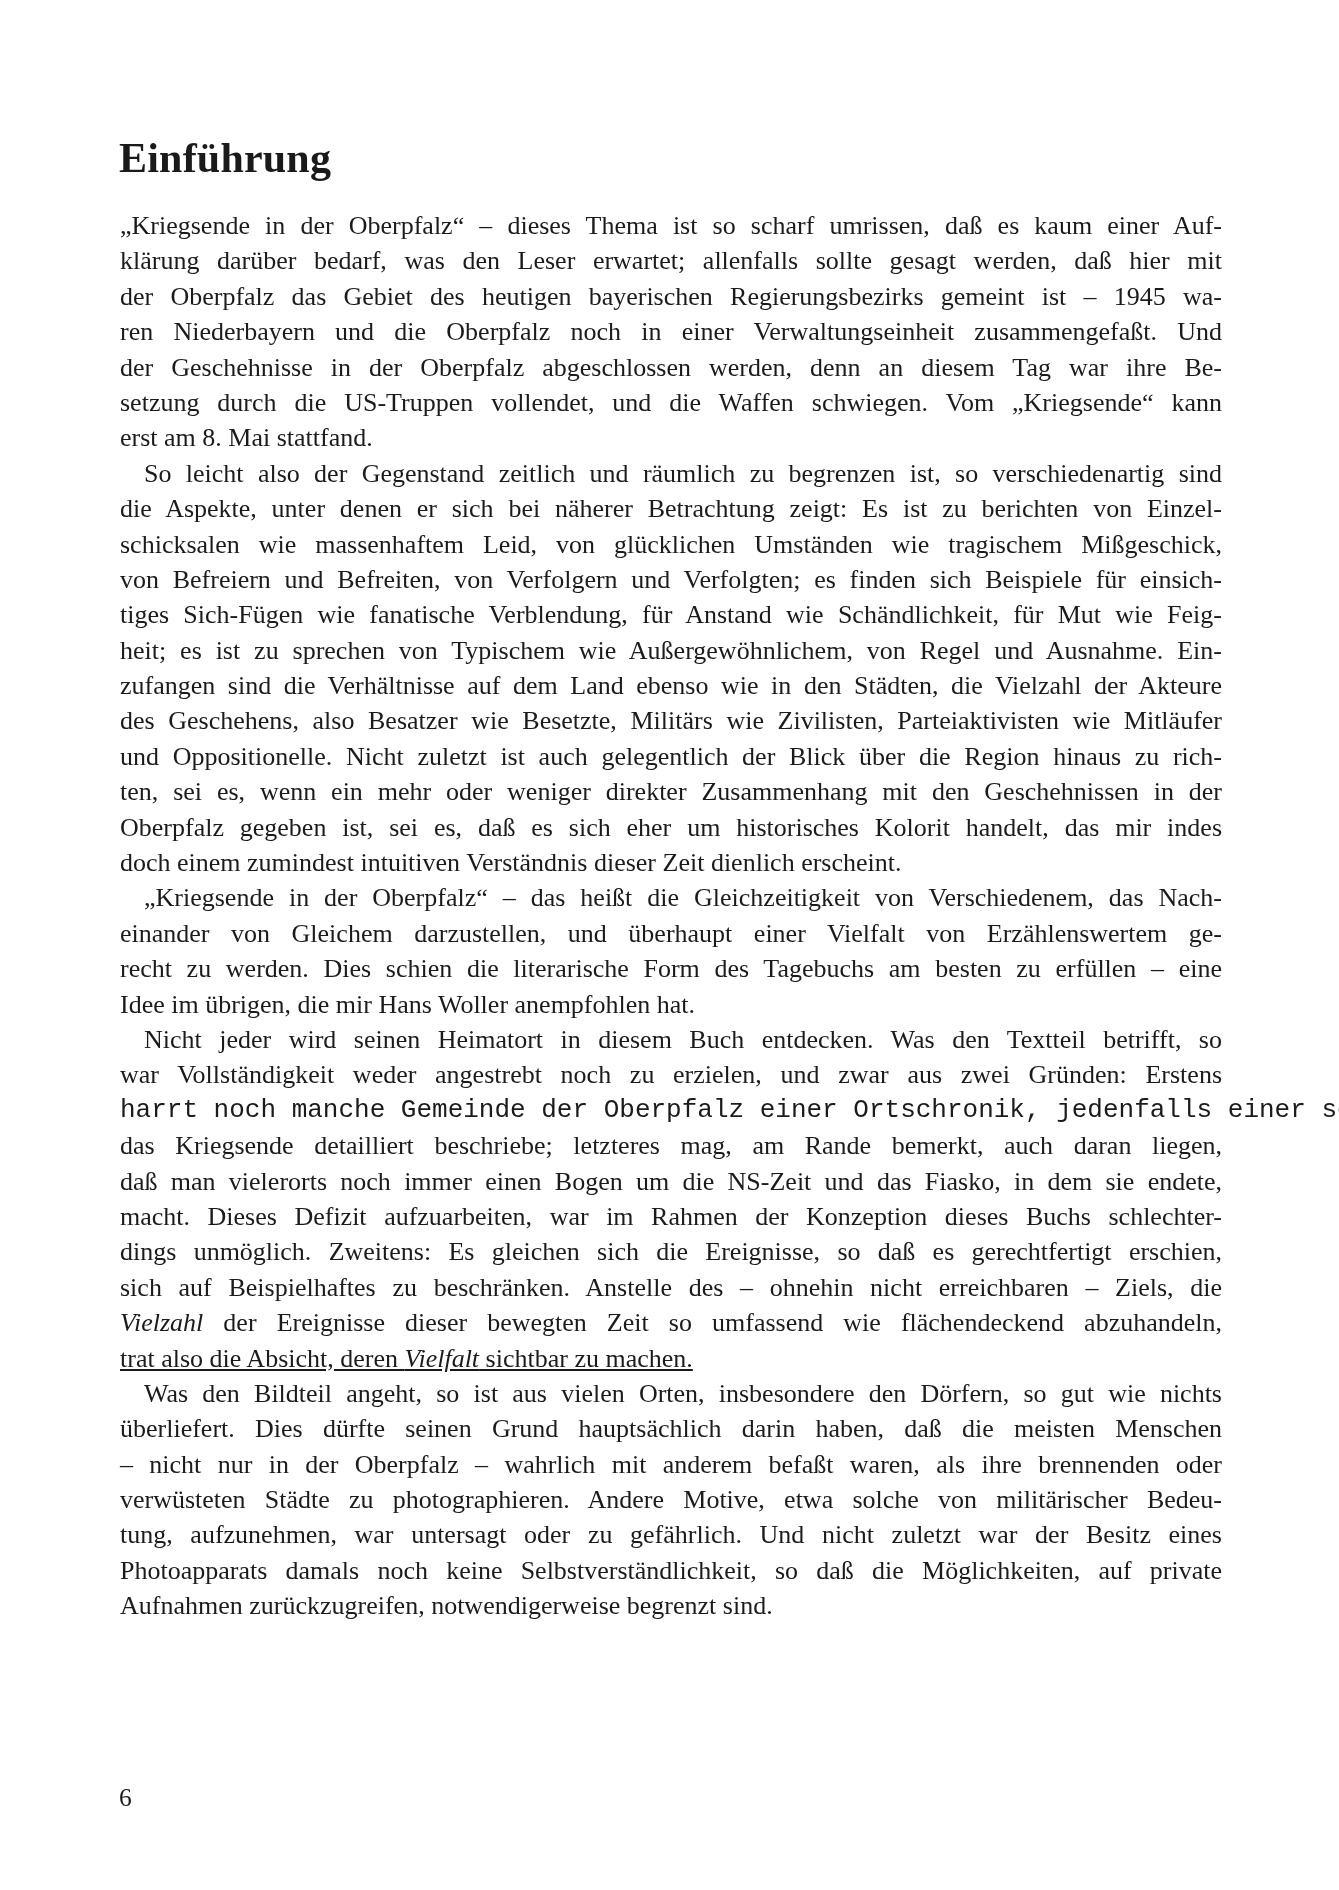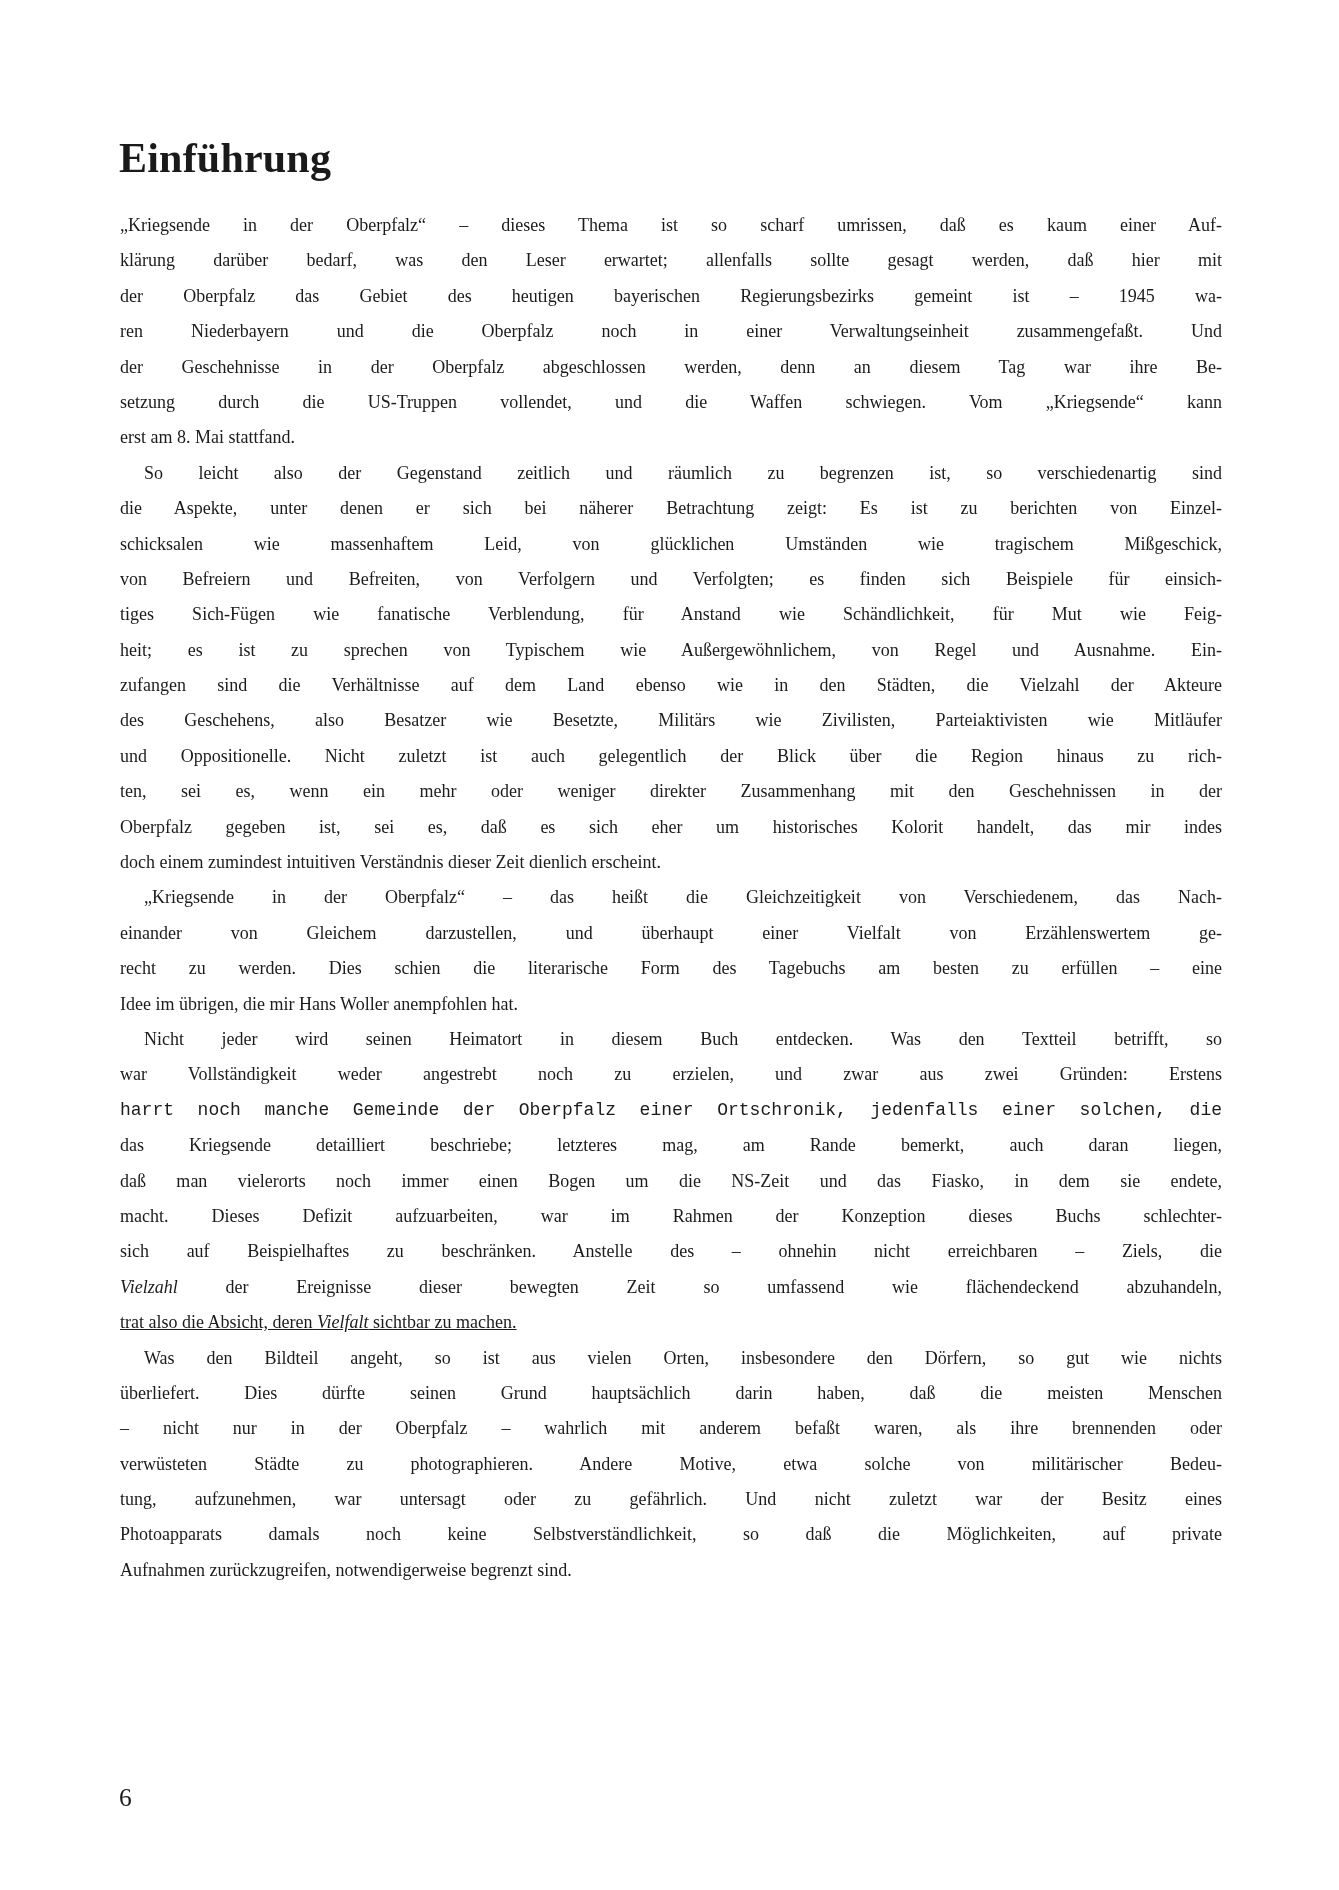--- a/index.html
+++ b/index.html
@@ -35,21 +35,21 @@
   .body {
     position: absolute;
     left: 120px;
     top: 208px;
     width: 1102px;
   }
   .para { margin: 0; padding: 0; }
   .line {
     height: 35.4px;
     line-height: 35.4px;
-    font-size: 18px;
+    font-size: 26px;
     white-space: nowrap;
     text-align: justify;
     text-align-last: justify;
     overflow: visible;
   }
   .line.last {
     text-align: left;
     text-align-last: left;
   }
   .line.indent { padding-left: 24px; }
@@ -99,20 +99,21 @@
         <div class="line" style="white-space: nowrap;"><span>recht zu werden. Dies schien die literarische Form des Tagebuchs am besten zu erfüllen – eine</span></div>
         <div class="line last" style="white-space: nowrap;"><span>Idee im übrigen, die mir Hans Woller anempfohlen hat.</span></div>
       </div>
       <div class="para">
         <div class="line indent" style="white-space: nowrap;"><span>Nicht jeder wird seinen Heimatort in diesem Buch entdecken. Was den Textteil betrifft, so</span></div>
         <div class="line" style="white-space: nowrap;"><span>war Vollständigkeit weder angestrebt noch zu erzielen, und zwar aus zwei Gründen: Erstens</span></div>
         <div class="line" style="white-space: nowrap; font-family: Liberation Mono, monospace;"><span>harrt noch manche Gemeinde der Oberpfalz einer Ortschronik, jedenfalls einer solchen, die</span></div>
         <div class="line" style="white-space: nowrap;"><span>das Kriegsende detailliert beschriebe; letzteres mag, am Rande bemerkt, auch daran liegen,</span></div>
         <div class="line" style="white-space: nowrap;"><span>daß man vielerorts noch immer einen Bogen um die NS-Zeit und das Fiasko, in dem sie endete,</span></div>
         <div class="line" style="white-space: nowrap;"><span>macht. Dieses Defizit aufzuarbeiten, war im Rahmen der Konzeption dieses Buchs schlechter-</span></div>
+        <div class="line" style="white-space: nowrap;"><span>dings unmöglich. Zweitens: Es gleichen sich die Ereignisse, so daß es gerechtfertigt erschien,</span></div>
         <div class="line" style="white-space: nowrap;"><span>sich auf Beispielhaftes zu beschränken. Anstelle des – ohnehin nicht erreichbaren – Ziels, die</span></div>
         <div class="line" style="white-space: nowrap;"><em>Vielzahl</em><span> der Ereignisse dieser bewegten Zeit so umfassend wie flächendeckend abzuhandeln,</span></div>
         <div class="line last" style="white-space: nowrap; text-decoration: underline;"><span>trat also die Absicht, deren </span><em>Vielfalt</em><span> sichtbar zu machen.</span></div>
       </div>
       <div class="para">
         <div class="line indent" style="white-space: nowrap;"><span>Was den Bildteil angeht, so ist aus vielen Orten, insbesondere den Dörfern, so gut wie nichts</span></div>
         <div class="line" style="white-space: nowrap;"><span>überliefert. Dies dürfte seinen Grund hauptsächlich darin haben, daß die meisten Menschen</span></div>
         <div class="line" style="white-space: nowrap;"><span>– nicht nur in der Oberpfalz – wahrlich mit anderem befaßt waren, als ihre brennenden oder</span></div>
         <div class="line" style="white-space: nowrap;"><span>verwüsteten Städte zu photographieren. Andere Motive, etwa solche von militärischer Bedeu-</span></div>
         <div class="line" style="white-space: nowrap;"><span>tung, aufzunehmen, war untersagt oder zu gefährlich. Und nicht zuletzt war der Besitz eines</span></div>

